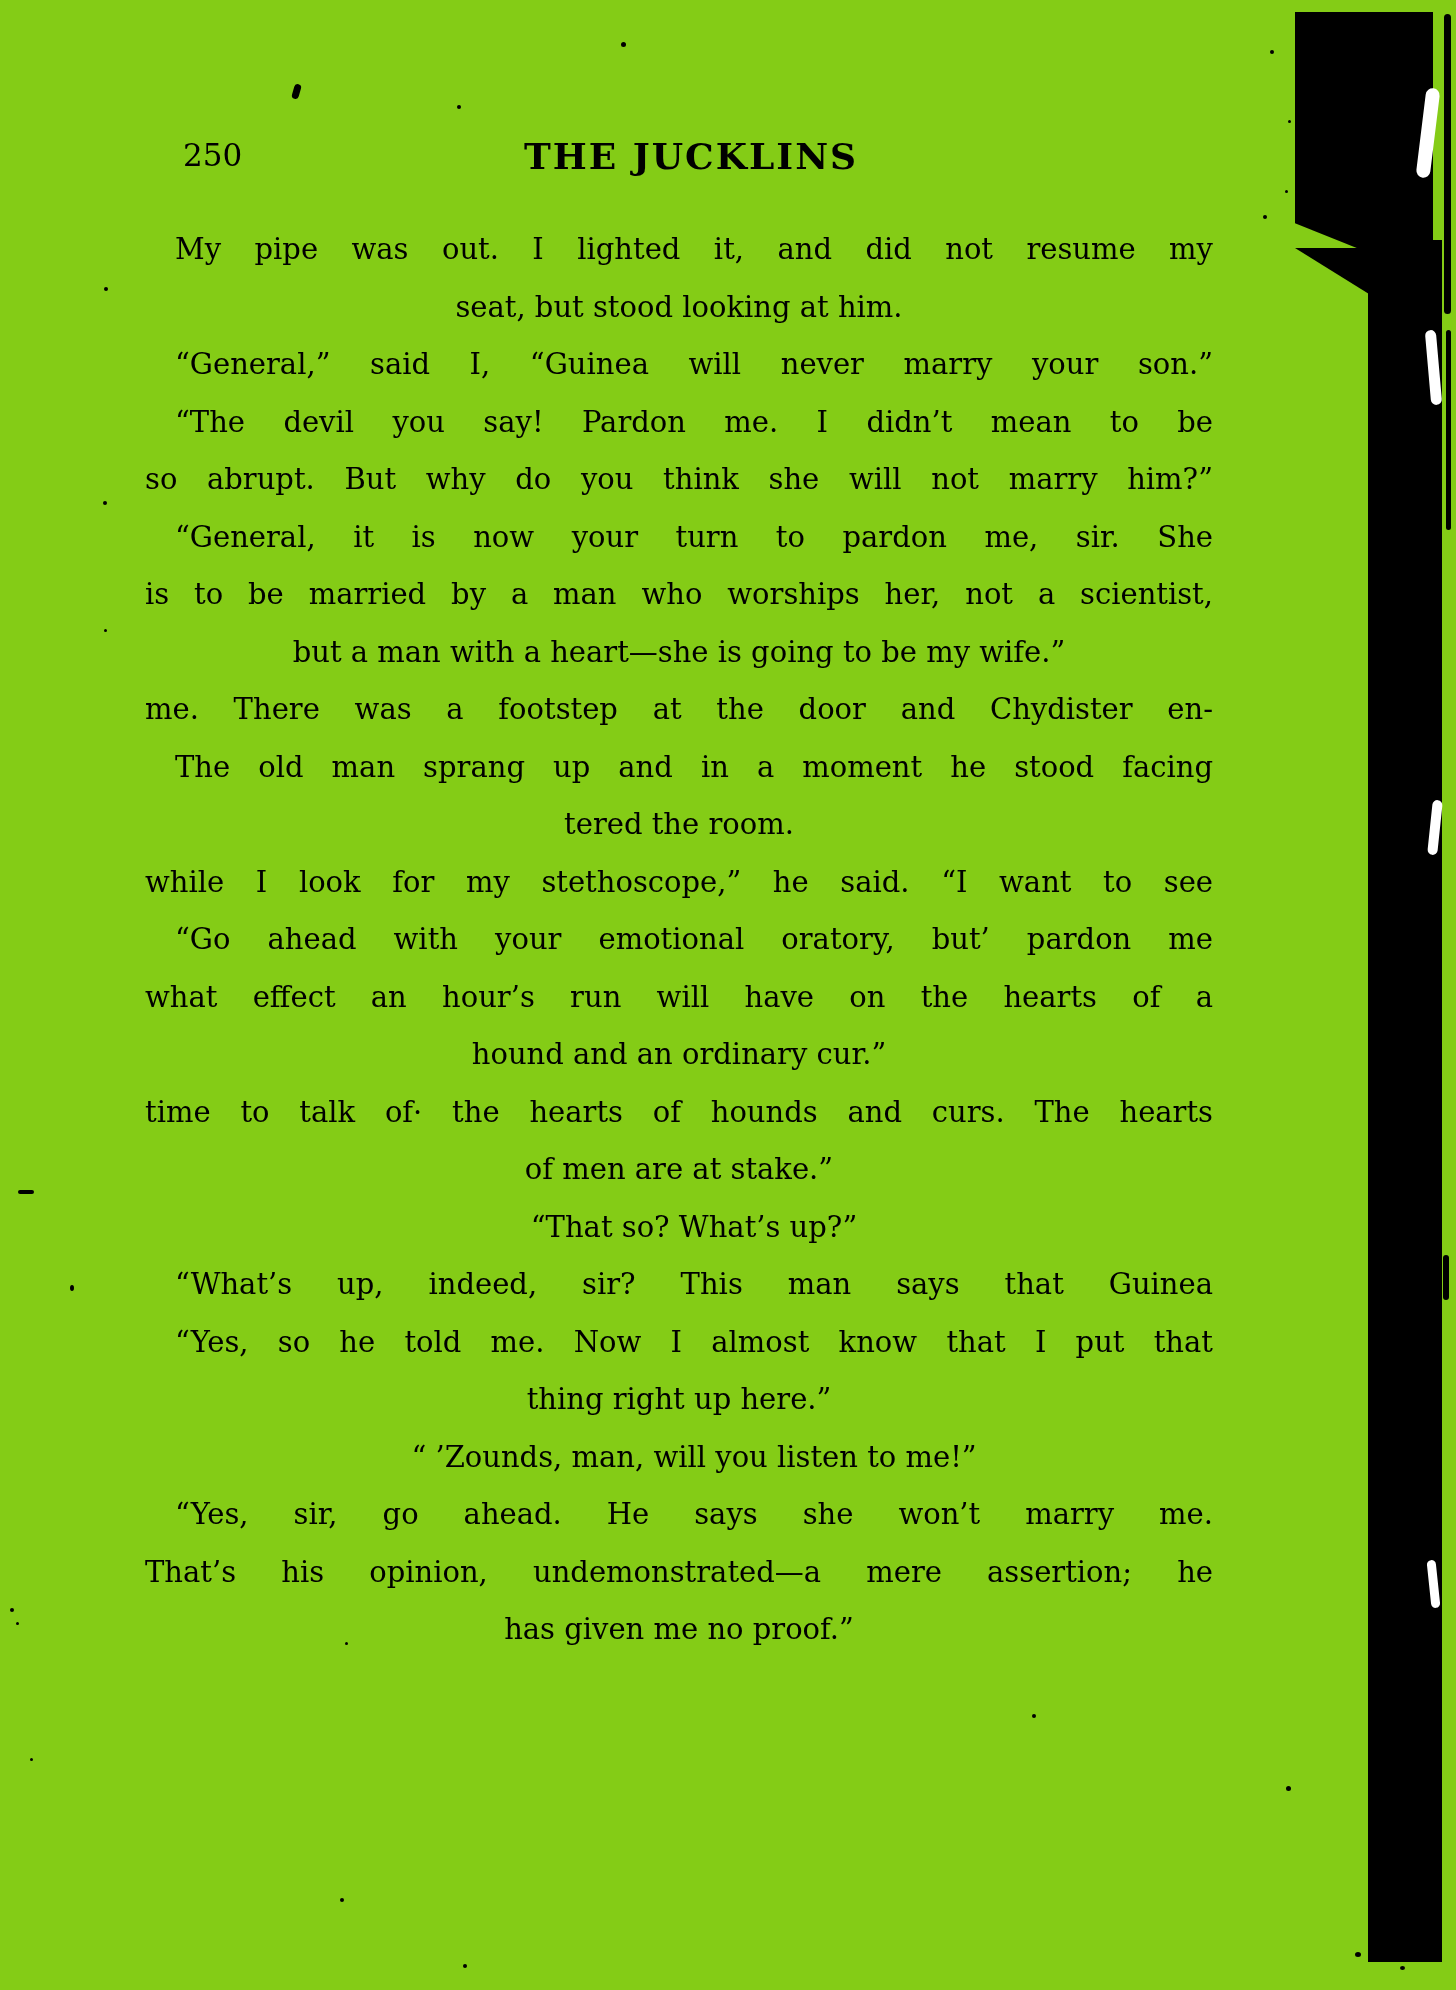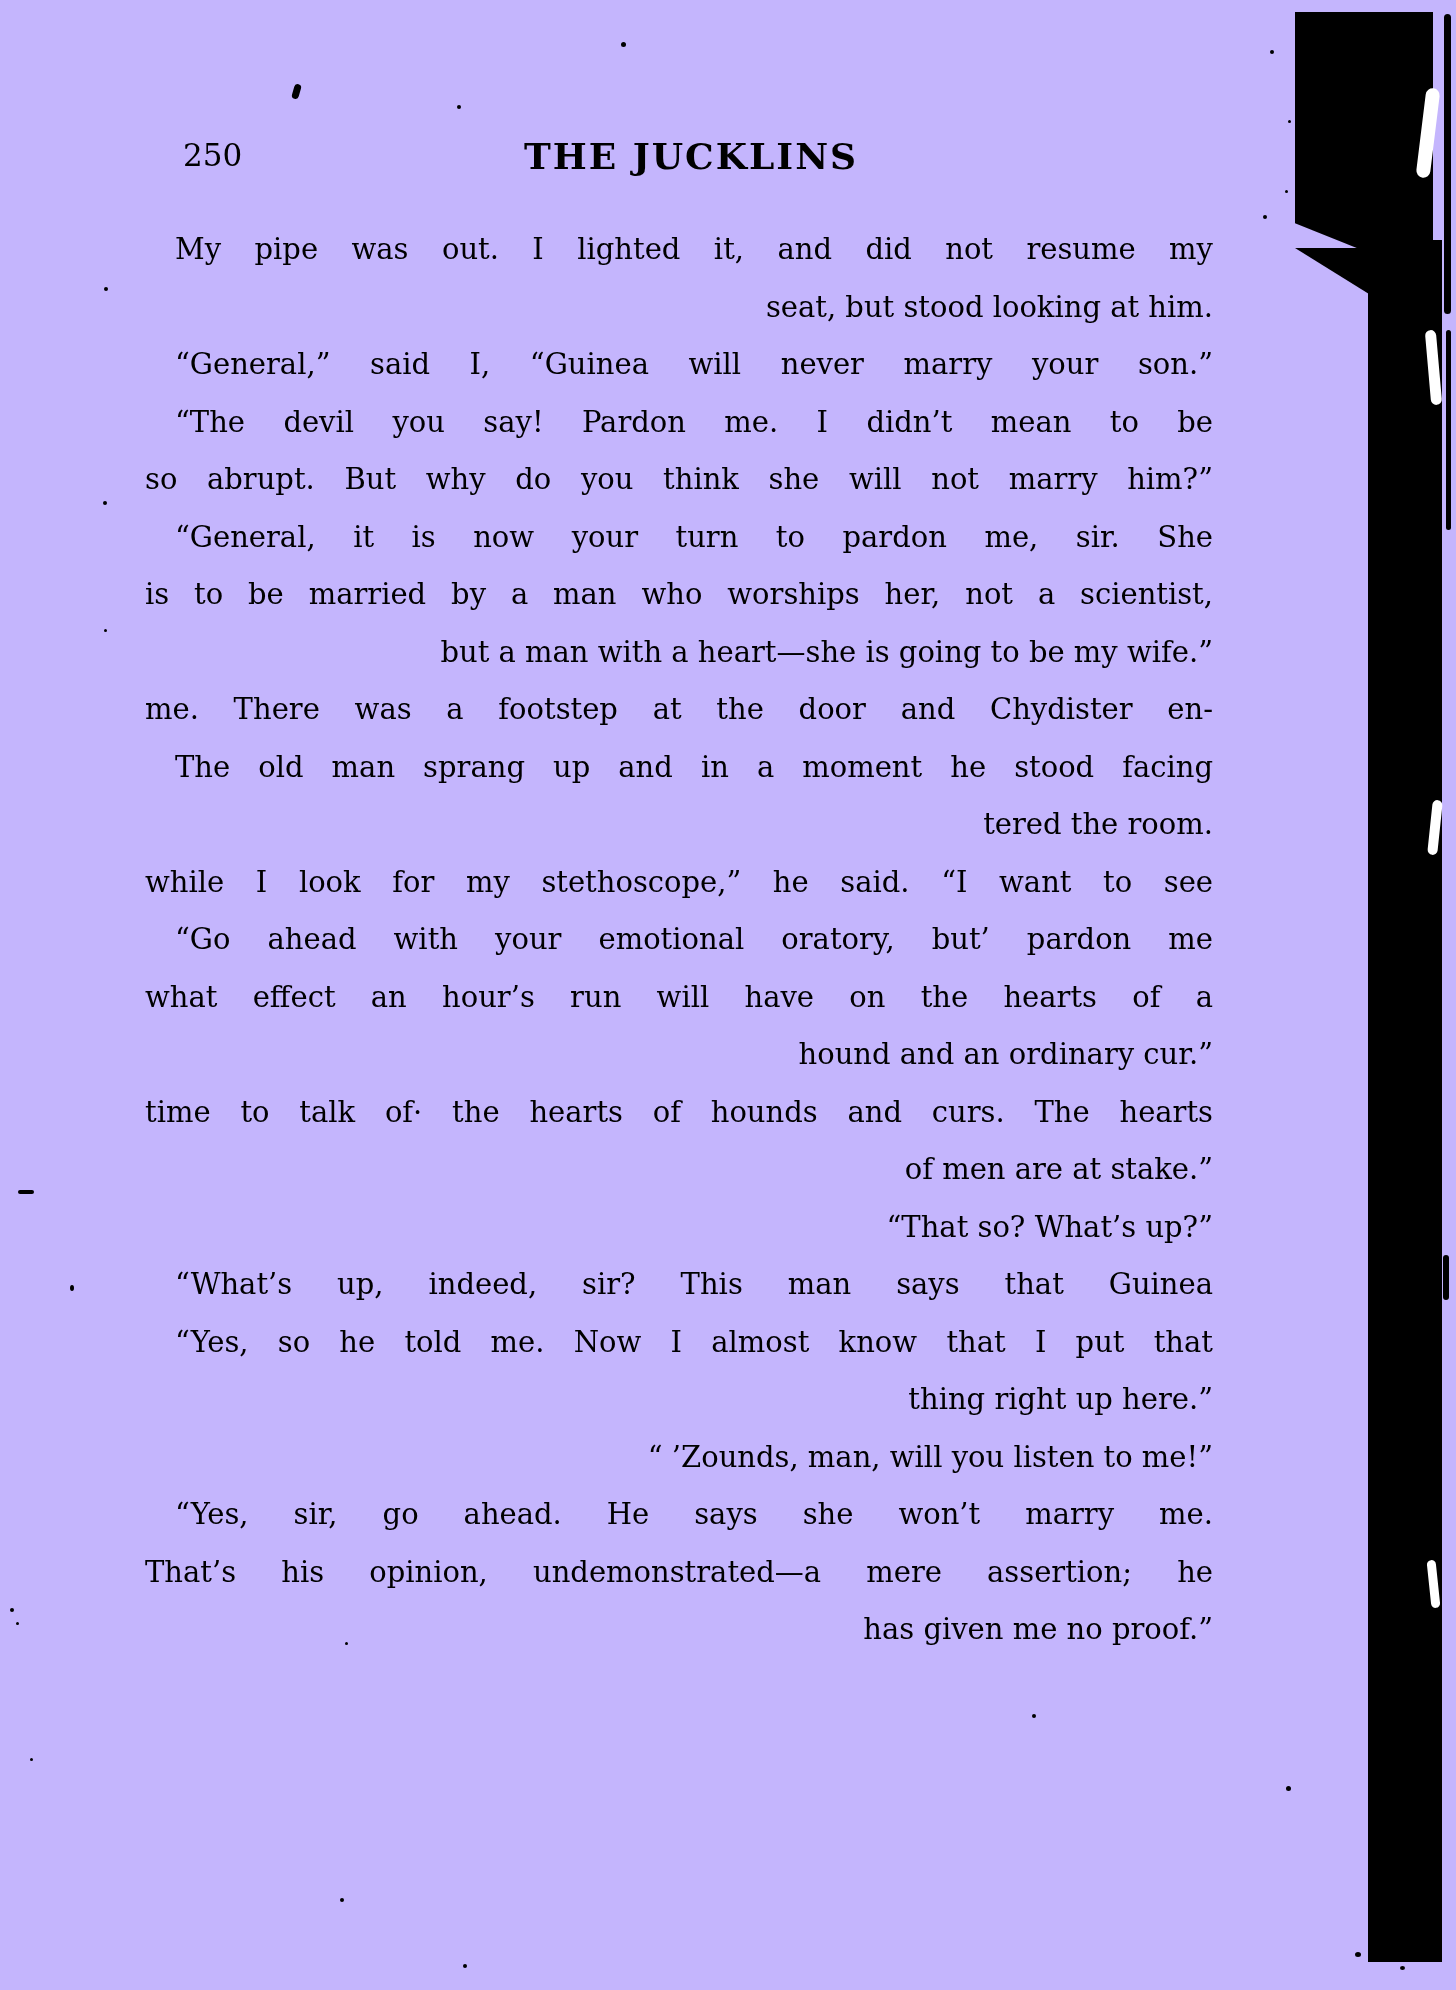--- a/index.html
+++ b/index.html
@@ -1,20 +1,20 @@
 <!DOCTYPE html>
 <html><head>
 <meta charset="utf-8">
 <style>
   html,body{margin:0;padding:0;}
   body{background:#888;}
   .page{
     position:relative;
     width:1456px;height:1990px;
-    background:#c4b5fd;
+    background:#84cc16;
     overflow:hidden;
     font-family:"DejaVu Serif", serif;
     color:#000;
   }
   .folio{
     position:absolute;left:183px;top:140px;
     font-size:31px;line-height:31px;
   }
   .running-title{
     position:absolute;left:129px;top:138px;width:1068px;
@@ -23,21 +23,21 @@
     font-size:36px;line-height:36px;
     font-weight:bold;letter-spacing:2px;
   }
   .text-block{
     position:absolute;left:145px;top:221px;width:1068px;
     font-size:29px;
   }
   .ln{
     height:57.5px;line-height:57.5px;
     white-space:normal;overflow:visible;
-    text-align:right;
+    text-align:center;
   }
   .ln.j{text-align:justify;text-align-last:justify;}
   .ln.ind{text-indent:30px;}
   .ink{position:absolute;background:#000;}
   .paper{position:absolute;background:#fff;}
   .speck{position:absolute;background:#000;border-radius:50%;}
 </style>
 </head>
 <body>
 

